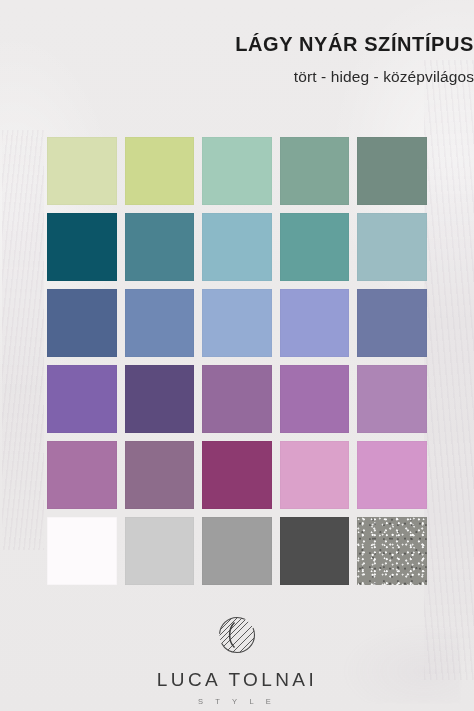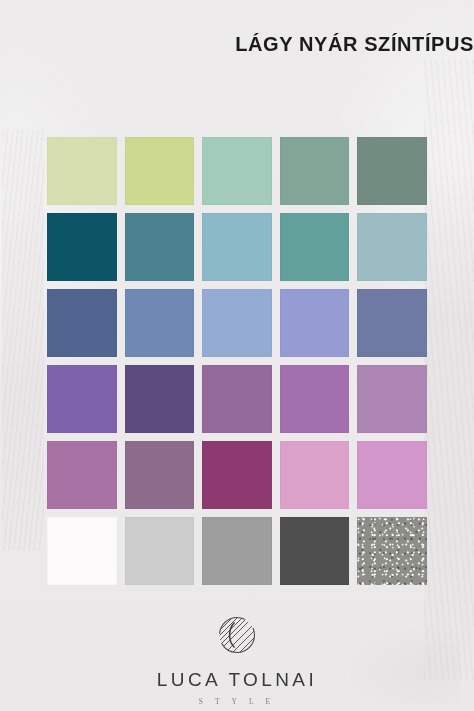--- a/index.html
+++ b/index.html
@@ -137,34 +137,34 @@
     margin: 0;
     line-height: 1;
   }
   .brand-tagline {
     font-size: 7.5px;
     letter-spacing: 5.2px;
     color: #7e7e7e;
     font-weight: 400;
     margin: 9px 0 0 0;
     line-height: 1;
-    font-family: Liberation Serif, serif;
   }
 </style>
 </head>
 <body>
 
 <div id="page">
 
   <div class="smudge smudge-left"></div>
   <div class="smudge smudge-right"></div>
   <div class="smudge smudge-bottom"></div>
 
   <div class="header">
     <h1 class="title">LÁGY NYÁR SZÍNTÍPUS</h1>
+    <p class="subtitle">tört - hideg - középvilágos</p>
   </div>
 
   <div class="palette" id="palette-grid">
       <div class="swatch" style="background-color: rgb(215, 223, 176);"></div>
       <div class="swatch" style="background-color: rgb(205, 217, 143);"></div>
       <div class="swatch" style="background-color: rgb(162, 203, 185);"></div>
       <div class="swatch" style="background-color: rgb(129, 166, 151);"></div>
       <div class="swatch" style="background-color: rgb(115, 140, 130);"></div>
       <div class="swatch" style="background-color: rgb(12, 85, 103);"></div>
       <div class="swatch" style="background-color: rgb(74, 130, 144);"></div>

